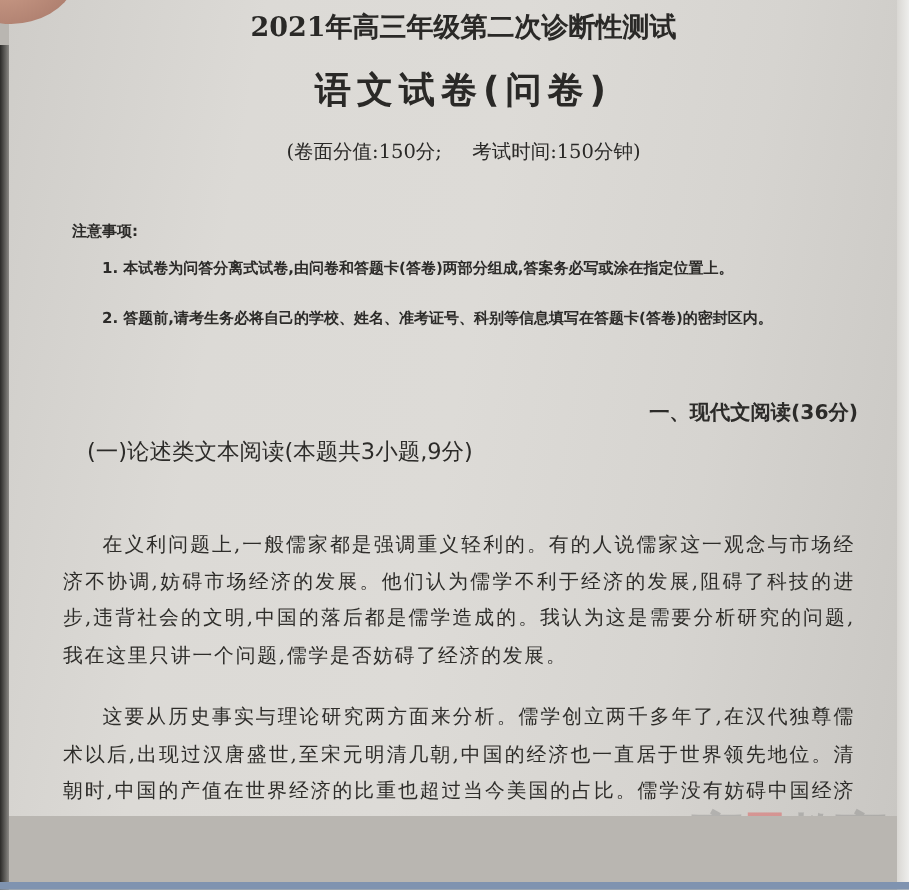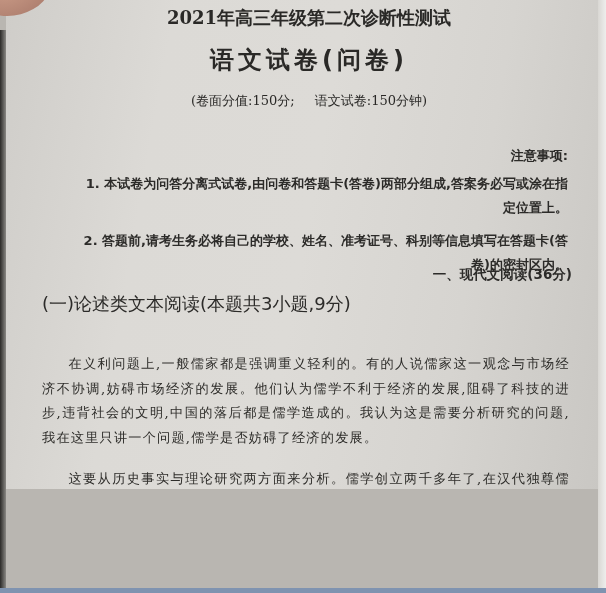--- a/index.html
+++ b/index.html
@@ -2,21 +2,21 @@
 <html><head>
   <meta charset="utf-8">
   <style>
     html, body { margin: 0; padding: 0; }
     body {
       width: 606px; height: 593px; overflow: hidden; position: relative;
       background: #b9b6b1;
       font-family: "DejaVu Serif", "Liberation Serif", serif;
     }
     .paper {
-      position: absolute; left: 6px; top: 0; width: 594px; height: 489px;
+      position: absolute; left: 6px; top: 0; width: 594px; height: 544px;
       background: linear-gradient(100deg, #cfcdc9 0%, #dcdad6 25%, #dddbd7 50%, #d6d4d0 75%, #c9c7c3 100%);
       overflow: hidden;
     }
     .right-edge {
       position: absolute; right: 0; top: 0; width: 8px; height: 593px;
       background: linear-gradient(90deg, #d9d7d3, #eeeeec);
     }
     .left-edge {
       position: absolute; left: 0; top: 30px; width: 6px; height: 563px;
       background: linear-gradient(90deg, #2b2a28, #8a8884);
@@ -31,28 +31,28 @@
       position: absolute; left: 0; bottom: 0; width: 606px; height: 5px;
       background: #7f93b0;
     }
     .exam-header { position: absolute; left: 0; width: 606px; text-align: center; color: #2a2927; }
     .exam-title { top: 6px; font-size: 18px; font-weight: bold; letter-spacing: 0px; }
     .subject-title { top: 44px; font-size: 24px; font-weight: bold; letter-spacing: 4px; font-family: "DejaVu Sans", "Liberation Sans", sans-serif; }
     .score-info { top: 92px; font-size: 13px; }
     .score-info span { margin: 0 8px; }
 
     .notes { position: absolute; left: 42px; top: 147px; width: 520px; color: #2c2b29;
-      font-family: "DejaVu Sans", "Liberation Sans", sans-serif; font-size: 13px; text-align: right; }
+      font-family: "DejaVu Sans", "Liberation Sans", sans-serif; font-size: 10px; }
     .notes-title { font-weight: bold; margin-bottom: 7px; }
     .notes p { margin: 0 0 9px 0; line-height: 24px; text-indent: 2em; font-weight: bold; }
 
     .section { position: absolute; left: 36px; width: 530px; color: #2c2b29;
       font-family: "DejaVu Sans", "Liberation Sans", sans-serif; font-size: 13px; }
     .section-1 { top: 266px; font-weight: bold; font-size: 13.5px; text-align: right; }
-    .sub-section { top: 292px; font-size: 18px; }
+    .sub-section { top: 292px; font-size: 15px; margin-left: 16px; }
     .instruction { top: 316px; font-size: 13px; }
 
     .passage { position: absolute; left: 36px; top: 336px; width: 528px; color: #2e2d2a;
       font-family: "DejaVu Serif", "Liberation Serif", serif; font-size: 13.2px; letter-spacing: 1.2px; }
     .passage p { margin: 16px 0 2px 0; line-height: 24.7px; text-indent: 2em; text-align: justify; }
 
     .watermark { position: absolute; left: 455px; top: 535px; width: 150px; height: 55px; pointer-events: none; }
     .wm-cn { position: absolute; top: 0; left: 0; font-size: 34px; font-weight: bold; letter-spacing: -2px;
       color: rgba(120,120,120,0.35); font-family: "DejaVu Sans", sans-serif; }
     .wm-cn .star { color: rgba(220,80,80,0.45); }
@@ -60,21 +60,21 @@
       color: rgba(110,110,110,0.35); font-family: "DejaVu Sans", sans-serif; }
   </style>
 </head>
 <body>
 
 <div class="paper">
   <div class="exam-header exam-title">2021年高三年级第二次诊断性测试</div>
   <div class="exam-header subject-title">语文试卷(问卷)</div>
   <div class="exam-header score-info">
     <span>(卷面分值:150分;</span>
-    <span>语文试卷:150分钟)</span>
+    <span>考试时间:150分钟)</span>
   </div>
 
   <div class="notes">
     <div class="notes-title">注意事项:</div>
     <p>1. 本试卷为问答分离式试卷,由问卷和答题卡(答卷)两部分组成,答案务必写或涂在指定位置上。</p>
     <p>2. 答题前,请考生务必将自己的学校、姓名、准考证号、科别等信息填写在答题卡(答卷)的密封区内。</p>
   </div>
 
   <div class="section section-1">一、现代文阅读(36分)</div>
   <div class="section sub-section">(一)论述类文本阅读(本题共3小题,9分)</div>

